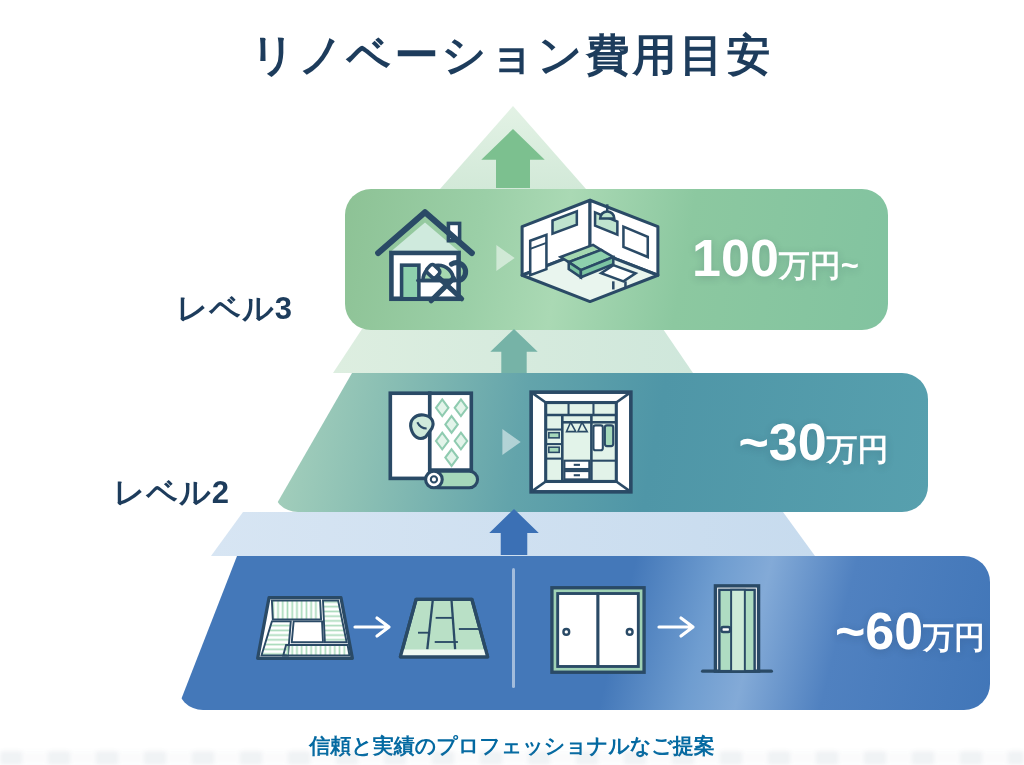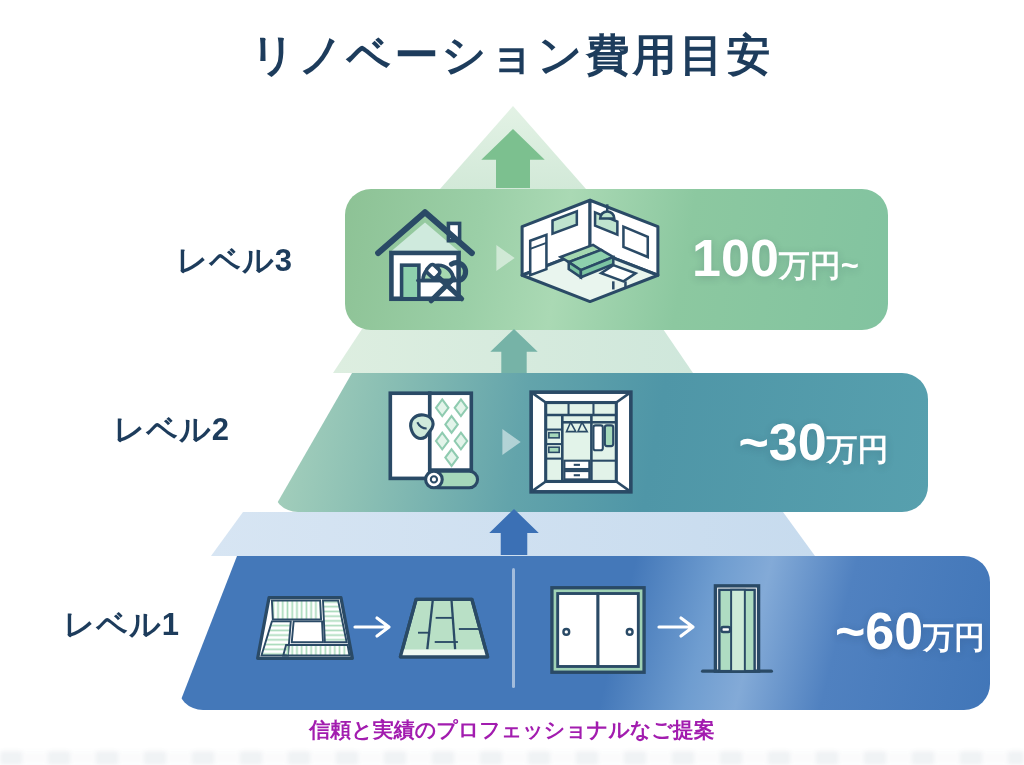--- a/index.html
+++ b/index.html
@@ -1,23 +1,23 @@
 <!DOCTYPE html>
 <html><head>
 <meta charset="utf-8">
 <style>
   html,body{margin:0;padding:0;background:#ffffff;}
   .stage{position:relative;width:1024px;height:765px;background:#ffffff;overflow:hidden;
          font-family:"Liberation Sans","DejaVu Sans",sans-serif;}
   .title{position:absolute;left:0;top:26px;width:100%;text-align:center;
          font-size:44px;font-weight:800;color:#1d3c5c;letter-spacing:3px;}
   .lvl-label{position:absolute;width:180px;text-align:right;font-size:31px;font-weight:800;
-         color:#1d3c5c;letter-spacing:1px;}
+         color:#1d3c5c;letter-spacing:1px;margin-top:48px;}
   #label3{left:113px;top:240px;}
-  #label2{left:50px;top:409px;}
+  #label2{left:50px;top:424px;}
   #label1{left:0px;top:604px;}
   .apex{position:absolute;left:440px;top:106px;width:146px;height:83px;
         background:linear-gradient(180deg,#e3f2e5,#d2e9d8);
         clip-path:polygon(50% 0,100% 100%,0 100%);}
   .gap{position:absolute;}
   #gap1{left:333px;top:329px;width:362px;height:44px;
         background:linear-gradient(90deg,#ddeee0,#cfe7db);
         clip-path:polygon(29px 0,330px 0,360px 100%,0 100%);}
   #gap2{left:211px;top:512px;width:604px;height:44px;
         background:linear-gradient(90deg,#d7e5f3,#c7dbee);
@@ -55,22 +55,22 @@
   #ar2{left:656px;top:614px;}
   .divider{position:absolute;left:512px;top:568px;width:3px;height:120px;
            background:rgba(255,255,255,0.5);border-radius:2px;}
   .price{position:absolute;display:flex;align-items:center;justify-content:center;
          color:#ffffff;font-weight:800;text-shadow:0 2px 8px rgba(20,40,60,0.18);white-space:nowrap;}
   .price .big{font-size:52px;line-height:1;}
   .price .small{font-size:31px;line-height:1;margin-top:14px;}
   #price3{left:668px;top:214px;width:215px;height:88px;}
   #price2{left:706px;top:398px;width:215px;height:88px;}
   #price1{left:800px;top:588px;width:220px;height:85px;}
-  .footer{position:absolute;left:0;top:716px;width:100%;text-align:center;
-          font-size:21px;font-weight:700;color:#a21caf;}
+  .footer{position:absolute;left:0;top:732px;width:100%;text-align:center;
+          font-size:21px;font-weight:700;color:#0369a1;}
   .noise{position:absolute;left:0;top:751px;width:100%;height:14px;opacity:.8;
          background:repeating-linear-gradient(90deg,rgba(100,125,150,0.12) 0 22px,rgba(175,192,206,0.06) 22px 48px);
          filter:blur(2px);}
 </style>
 </head>
 <body>
 
 <div class="stage">
 
   <div class="title">リノベーション費用目安</div>
@@ -100,21 +100,20 @@
       </svg>
   </div>
   <div id="arrow-low" class="arrow-up">
     <svg viewBox="0 0 60 52">
         <polygon points="30,0 58,27 45,27 45,52 15,52 15,27 2,27" fill="currentColor"></polygon>
       </svg>
   </div>
 
   <div id="label3" class="lvl-label">レベル3</div>
   <div id="label2" class="lvl-label">レベル2</div>
-  <div id="label1" class="lvl-label">レベル1</div>
 
   <div id="icon-house" class="icon">
     <svg viewBox="0 0 112 112">
       <polygon points="22,52 56,23 90,52" fill="#cfeadd"></polygon>
       <rect x="79" y="24" width="11" height="17" fill="#fff" stroke="#2a4a66" stroke-width="3.5"></rect>
       <path d="M10,53 L56,13 L102,53" fill="none" stroke="#2a4a66" stroke-width="6" stroke-linecap="round" stroke-linejoin="round"></path>
       <rect x="23" y="53" width="66" height="45" fill="#fff" stroke="#2a4a66" stroke-width="4.5"></rect>
       <rect x="33" y="65" width="17" height="33" fill="#8ed0ad" stroke="#2a4a66" stroke-width="3.5"></rect>
       <path d="M54,80 a15,15 0 0 1 30,0 Z" fill="#a5d8b0" stroke="#2a4a66" stroke-width="3.5"></path>
       <line x1="49" y1="80" x2="89" y2="80" stroke="#2a4a66" stroke-width="3.5" stroke-linecap="round"></line>

